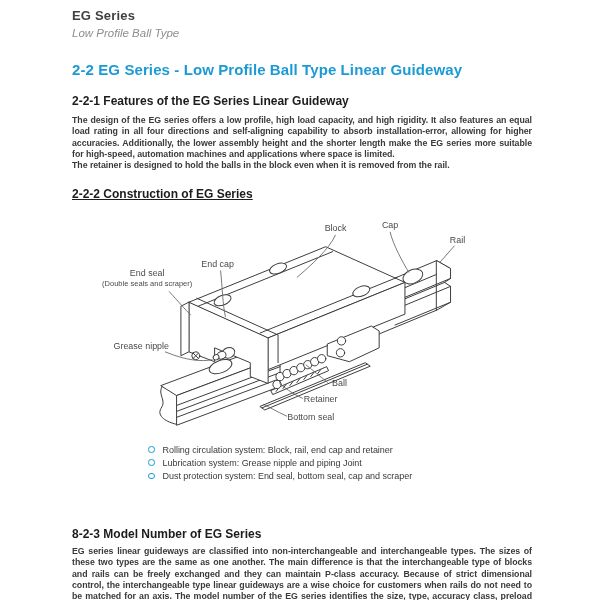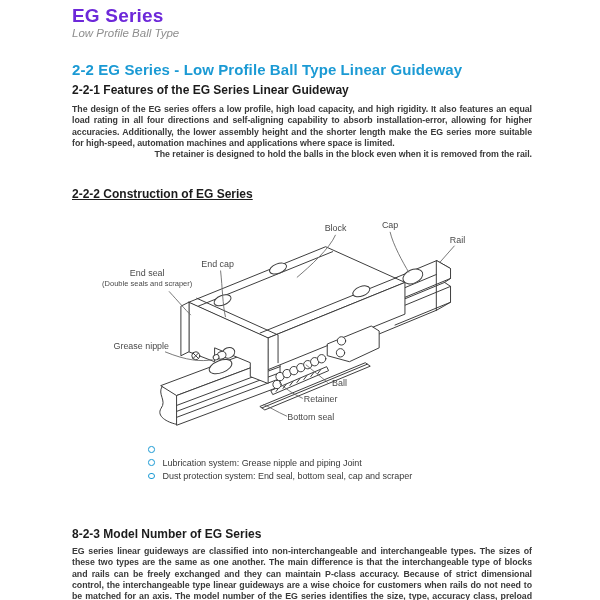--- a/index.html
+++ b/index.html
@@ -1,25 +1,25 @@
 <!DOCTYPE html>
 <html><head>
 <meta charset="utf-8">
 <style>
   html,body{margin:0;padding:0;background:#fff;}
   .page{position:relative;width:600px;height:600px;background:#ffffff;overflow:hidden;
         font-family:"Liberation Sans",sans-serif;}
   .abs{position:absolute;left:72px;width:460px;}
   h1,h2,h3,p{margin:0;padding:0;}
-  .h1{font-size:19px;line-height:19px;font-weight:bold;color:#6d28d9;letter-spacing:.2px;}
+  .h1{font-size:13px;line-height:19px;font-weight:bold;color:#404040;letter-spacing:.2px;}
   .subtitle{font-size:11.5px;line-height:14px;color:#8e8e8e;margin-top:1px;font-style:italic;}
   .h2{font-size:15px;line-height:17px;font-weight:bold;color:#1b9ad4;letter-spacing:.1px;}
   .h3{font-size:12px;line-height:14px;font-weight:bold;color:#1c1c1c;}
   .body-p{font-size:8.8px;line-height:11.3px;color:#3a3a3a;text-align:justify;letter-spacing:-.05px;margin-top:7px;font-weight:bold;}
-  .body-p.cont{margin-top:0;text-align:right;}
+  .body-p.cont{margin-top:0;text-align:left;}
   .figure{position:absolute;left:74px;top:215px;width:420px;height:228px;}
   .bullets{position:absolute;left:148px;top:443px;width:400px;}
   .bullet-row{display:flex;align-items:center;height:13.2px;font-size:9px;color:#3a3a3a;letter-spacing:-.05px;}
   .ring{width:4.6px;height:4.6px;border:1.7px solid #1b9ad4;border-radius:50%;margin-right:8px;flex:none;}
   svg .draw{stroke:#3c3c3c;stroke-width:1;fill:none;stroke-linejoin:round;stroke-linecap:round;}
   svg .wfill{fill:#ffffff;}
   svg .leader{stroke:#6a6a6a;stroke-width:.9;fill:none;}
   svg text{font-family:"Liberation Sans",sans-serif;font-size:9px;fill:#4a4a4a;text-anchor:middle;}
   svg text.small{font-size:7.6px;}
 </style>
@@ -28,21 +28,21 @@
 
 <div class="page">
 
   <div class="abs" style="top:6px;">
     <h1 class="h1">EG Series</h1>
     <div class="subtitle">Low Profile Ball Type</div>
   </div>
 
   <h2 class="h2 abs" style="top:61px;">2-2 EG Series - Low Profile Ball Type Linear Guideway</h2>
 
-  <div class="abs" style="top:83px;">
+  <div class="abs" style="top:94px;">
     <h3 class="h3">2-2-1 Features of the EG Series Linear Guideway</h3>
     <p class="body-p">The design of the EG series offers a low profile, high load capacity, and high rigidity. It also features an equal load rating in all four directions and self-aligning capability to absorb installation-error, allowing for higher accuracies. Additionally, the lower assembly height and the shorter length make the EG series more suitable for high-speed, automation machines and applications where space is limited.</p>
     <p class="body-p cont">The retainer is designed to hold the balls in the block even when it is removed from the rail.</p>
   </div>
 
   <h3 class="h3 abs" style="top:187px;text-decoration:underline;">2-2-2 Construction of EG Series</h3>
 
   <div class="figure">
     <svg width="420" height="228" viewBox="0 0 420 230">
 
@@ -134,20 +134,21 @@
       <text x="66" y="135">Grease nipple</text>
       <text x="266" y="173">Ball</text>
       <text x="247" y="189">Retainer</text>
       <text x="237" y="207">Bottom seal</text>
     </svg>
   </div>
 
   <div class="bullets">
     <div class="bullet-row">
       <span class="ring"></span>
+      <span>Rolling circulation system: Block, rail, end cap and retainer</span>
     </div>
     <div class="bullet-row">
       <span class="ring"></span>
       <span>Lubrication system: Grease nipple and piping Joint</span>
     </div>
     <div class="bullet-row">
       <span class="ring"></span>
       <span>Dust protection system: End seal, bottom seal, cap and scraper</span>
     </div>
   </div>

